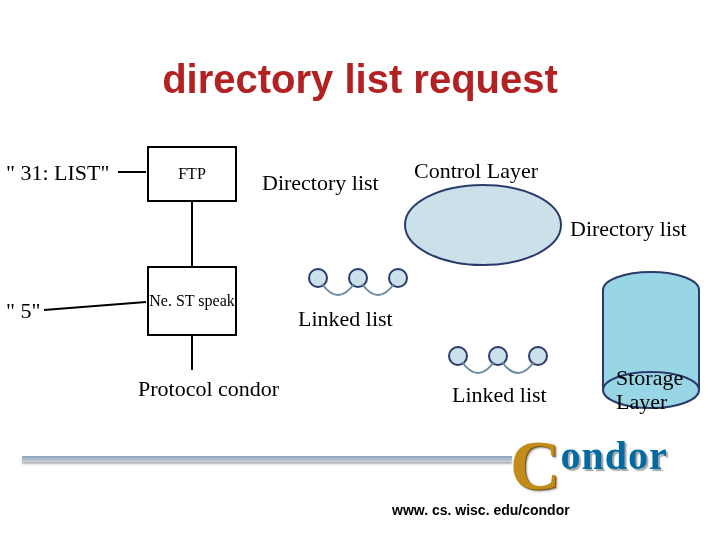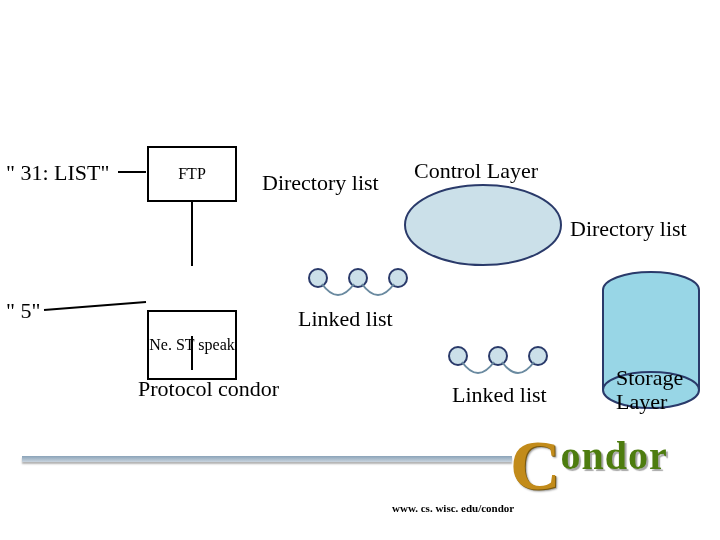--- a/index.html
+++ b/index.html
@@ -31,23 +31,23 @@
     align-items: center;
     justify-content: center;
     line-height: 1.1;
   }
   .label {
     font-family: 'Times New Roman', serif;
     font-size: 22px;
     color: #000;
   }
   .footer-url {
-    font-family: Liberation Serif, serif;
+    font-family: Liberation Sans, sans-serif;
     font-weight: bold;
-    font-size: 11px;
+    font-size: 14px;
     color: #000;
   }
   .hr-bar {
     height: 6px;
     background: linear-gradient(#8aa3b8, #c9d4de);
     box-shadow: 0 2px 2px rgba(0,0,0,0.3);
   }
   .logo {
     font-family: 'Times New Roman', serif;
     font-size: 40px;
@@ -55,40 +55,41 @@
   }
   .logo .c-big {
     font-size: 70px;
     color: #c28b1a;
     text-shadow: 1px 1px 0 #7a5a10, 2px 2px 2px rgba(0,0,0,0.4);
     vertical-align: middle;
     display: inline-block;
     transform: translateY(6px);
   }
   .logo .rest {
-    color: #4d7c0f;
+    color: #0369a1;
     text-shadow: 2px 2px 1px rgba(0,0,0,0.35);
     letter-spacing: 1px;
   }
 </style>
 </head>
 <body>
 
 <div class="title">
   <br>
+  <span>directory list request</span>
 </div>
 
 <div class="abs label" style="left:6px; top:160px;">" 31: LIST"</div>
 <div class="abs label" style="left:6px; top:298px;">" 5"</div>
 
 <div class="abs box" style="left:147px; top:146px; width:90px; height:56px;">
   <span>FTP</span>
 </div>
 
-<div class="abs box" style="left:147px; top:266px; width:90px; height:70px;margin-top:44px;">
+<div class="abs box" style="left:147px; top:266px; width:90px; height:70px;">
   <span>Ne. ST speak</span>
 </div>
 
 <svg class="abs" style="left:0; top:0;" width="720" height="540">
   <line x1="118" y1="172" x2="146" y2="172" stroke="#000" stroke-width="2"></line>
   <line x1="44" y1="310" x2="146" y2="302" stroke="#000" stroke-width="2"></line>
 </svg>
 
 <svg class="abs" style="left:0; top:0;" width="720" height="540">
   <line x1="192" y1="202" x2="192" y2="266" stroke="#000" stroke-width="2"></line>

